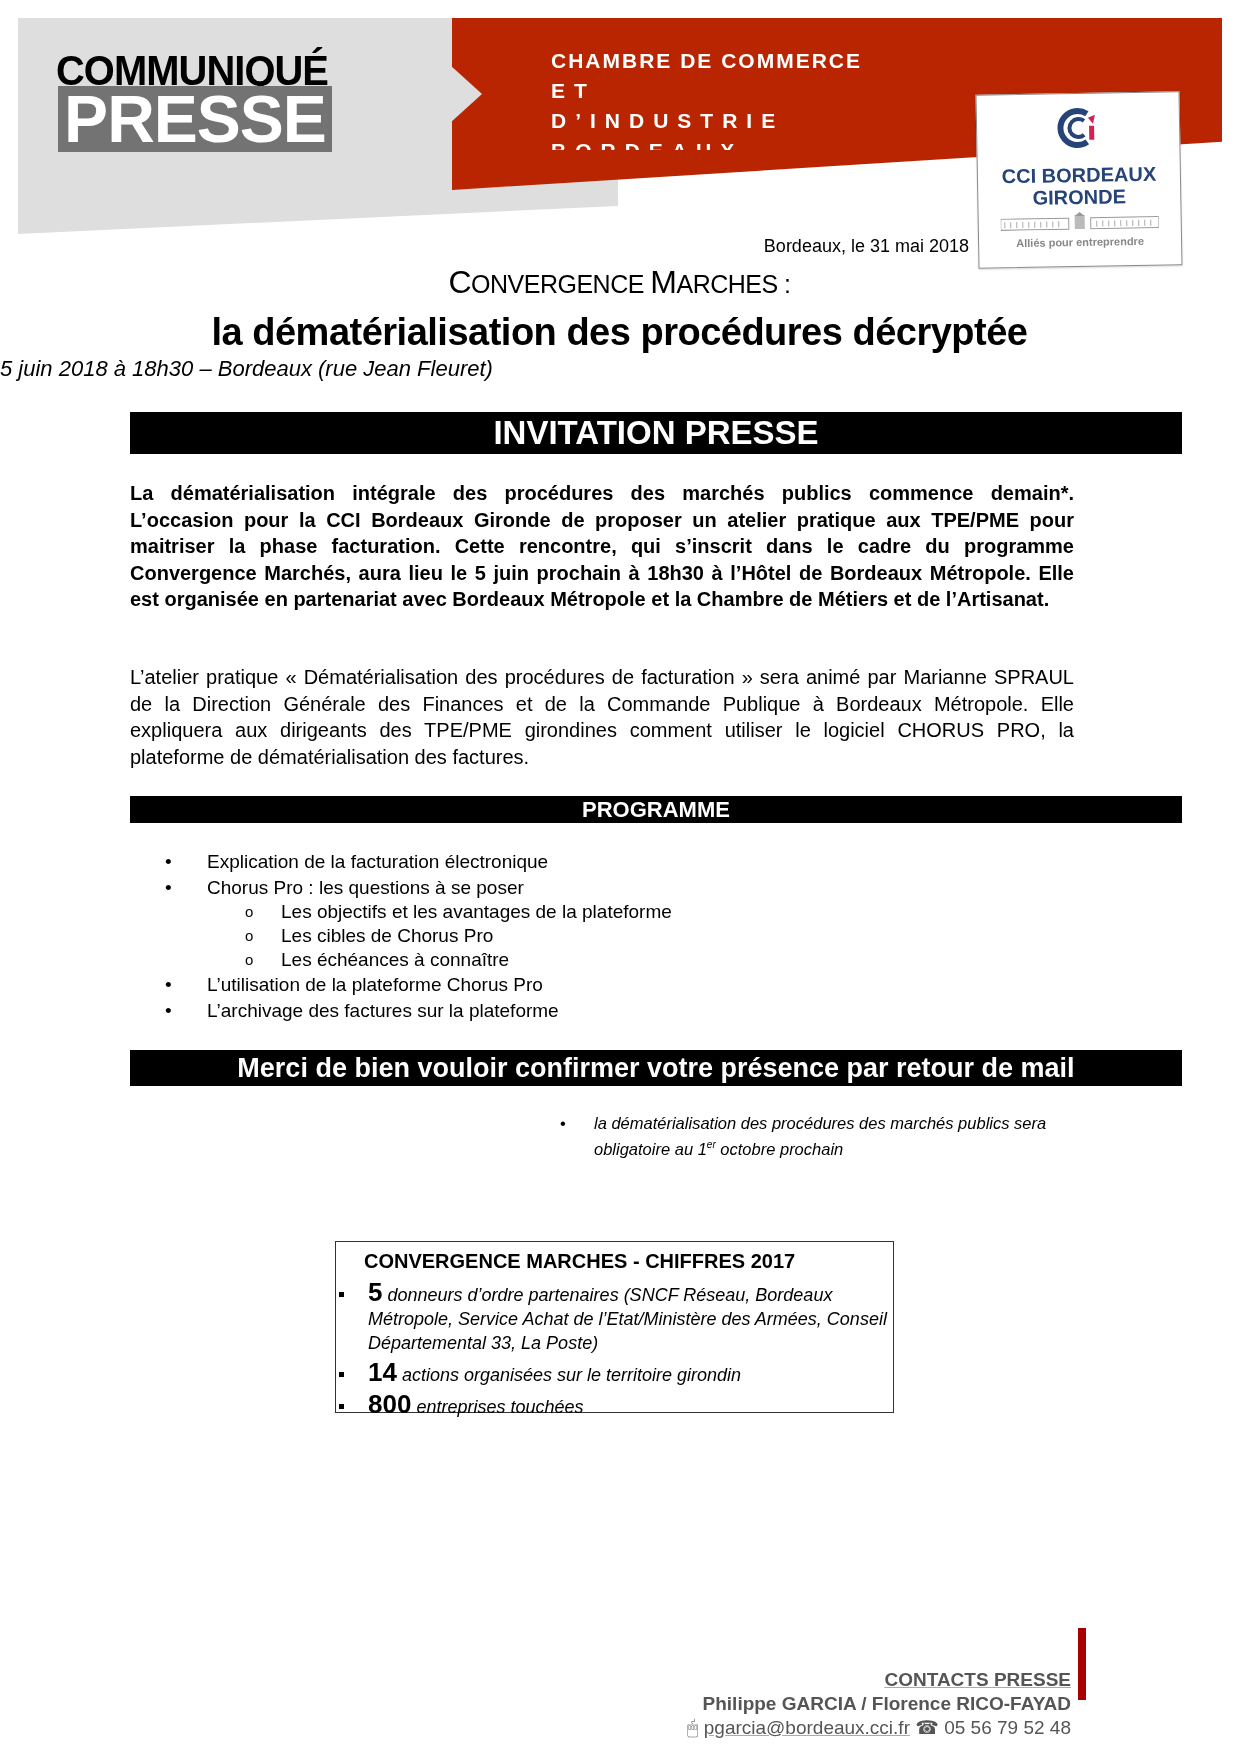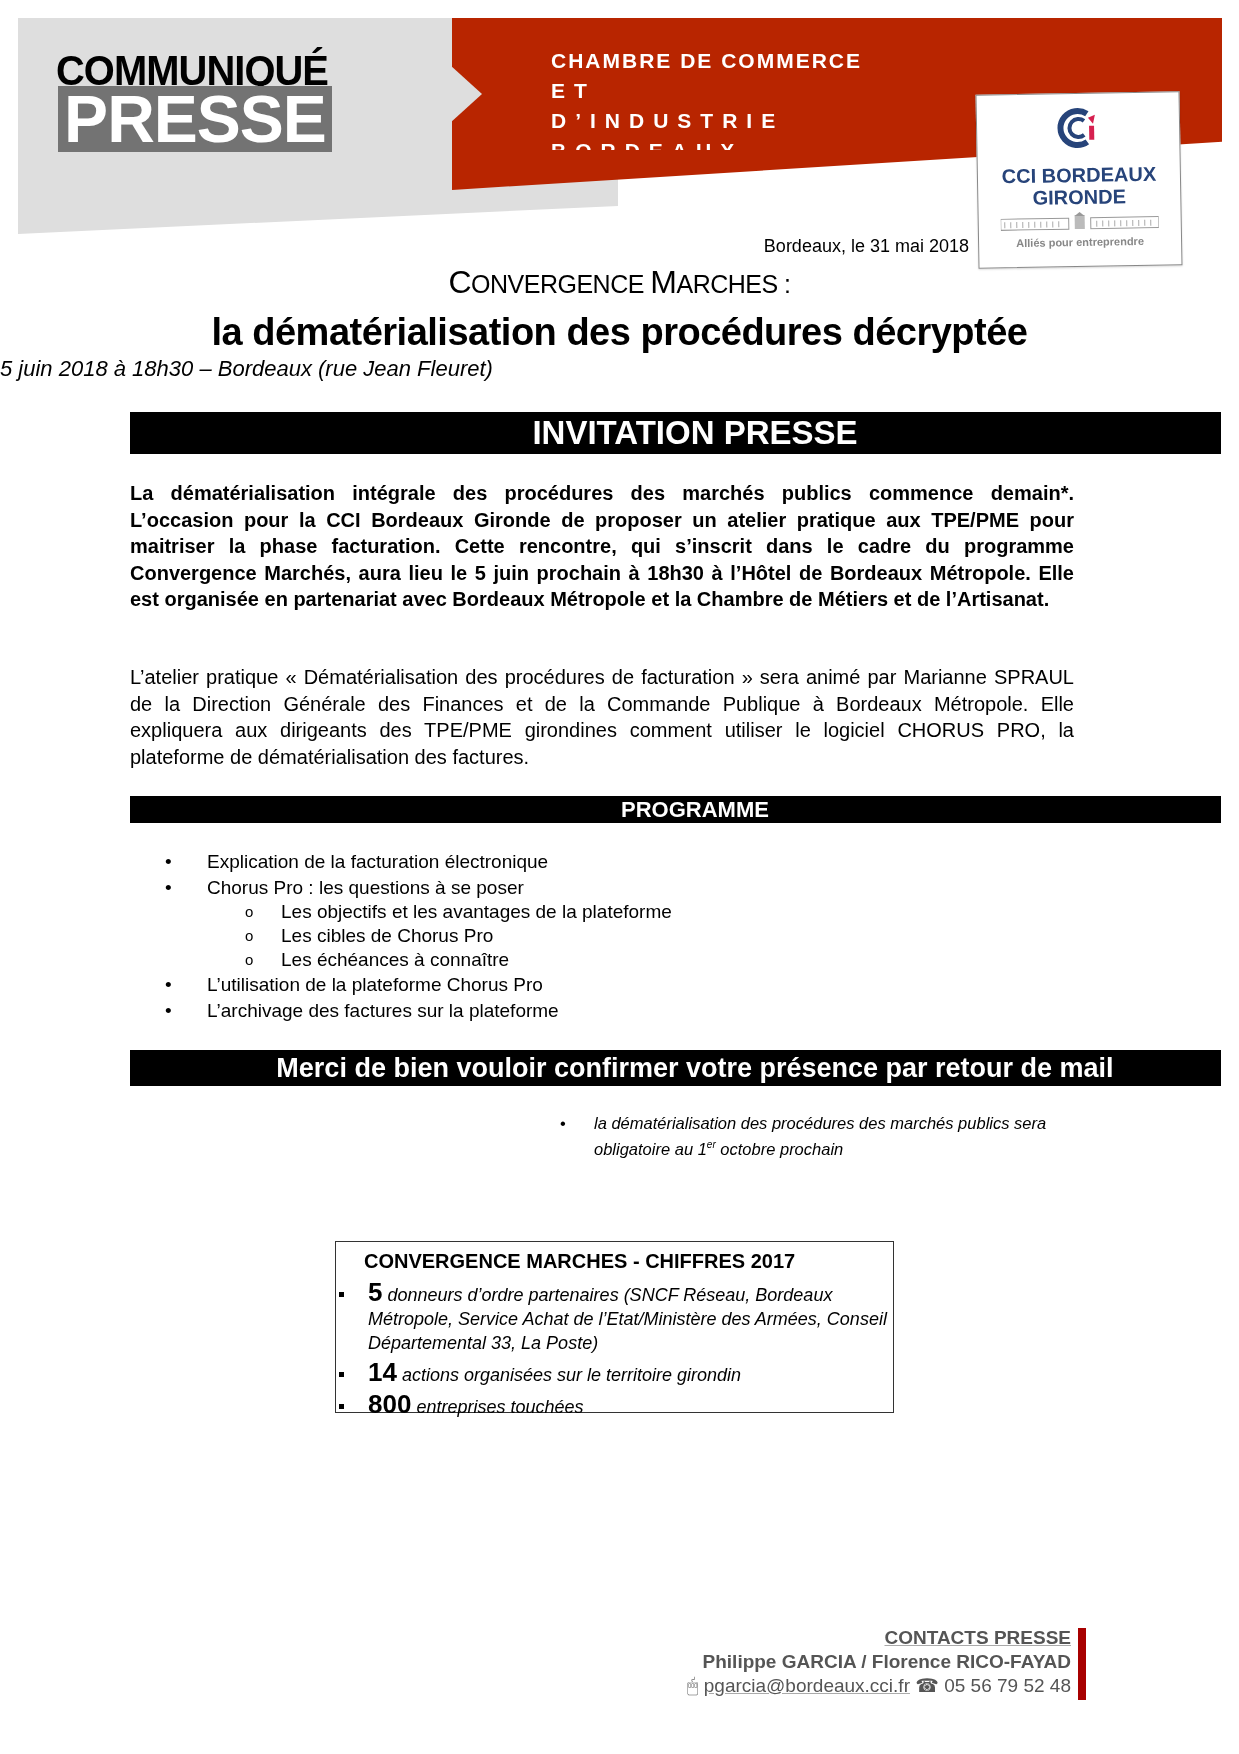--- a/index.html
+++ b/index.html
@@ -39,21 +39,21 @@
     .date { position: absolute; right: 270px; top: 236px; font-size: 18px; }
     .title1 { position: absolute; left: 0; right: 0; top: 264px; text-align: center;
       font-weight: normal; font-size: 32px; letter-spacing: -0.5px; }
     .title1 .sc { font-size: 25px; }
     .title2 { position: absolute; left: 0; right: 0; top: 311px; text-align: center;
       font-weight: bold; font-size: 38px; letter-spacing: -0.5px; }
     .subtitle { position: absolute; left: 0; right: 0; top: 356px; text-align: left;
       font-style: italic; font-size: 22px; }
 
     .bar { position: absolute; left: 130px; width: 1052px; background: #000; color: #fff;
-      font-weight: bold; text-align: center; padding-left: 39px; }
+      font-weight: bold; text-align: center; }
     .bar-invit { top: 412px; height: 42px; line-height: 42px; font-size: 33px; }
     .bar-prog { top: 796px; height: 27px; line-height: 27px; font-size: 22px; }
     .bar-merci { top: 1050px; height: 36px; line-height: 36px; font-size: 27px; }
 
     .para { position: absolute; left: 130px; width: 944px; text-align: justify;
       font-size: 20px; line-height: 26.5px; }
     .para-1 { top: 480px; font-weight: bold; }
     .para-2 { top: 664px; }
 
     
@@ -77,21 +77,21 @@
     .stats-list { position: absolute; left: 0; top: 38px; width: 100%; }
     .stat { position: relative; padding-left: 32px; font-style: italic; font-size: 18px;
       line-height: 24px; }
     .stat .sq { position: absolute; left: 3px; top: 12px; width: 5px; height: 5px; background: #000; }
     .stat .num { font-style: normal; font-weight: bold; font-size: 26px; }
     .stat + .stat { margin-top: 5px; }
 
     
     .contacts { position: absolute; right: 168px; top: 1626px; text-align: right; color: #555;
       font-size: 19px; line-height: 24px; }
-    .contacts .ct-title { font-weight: bold; text-decoration: underline; text-decoration-color: #aaa; }
+    .contacts .ct-title { font-weight: bold; text-decoration: underline; text-decoration-color: #aaa; margin-top: 42px; }
     .contacts .ct-names { font-weight: bold; }
     .contacts .ct-email { text-decoration: underline; text-decoration-color: #aaa; color: #555; }
     .contacts-bar { position: absolute; left: 1078px; top: 1628px; width: 8px; height: 72px;
       background: #a80000; }
   </style>
 </head>
 <body>
 
 <div class="hdr-grey"></div>
 <div class="hdr-red"></div>

